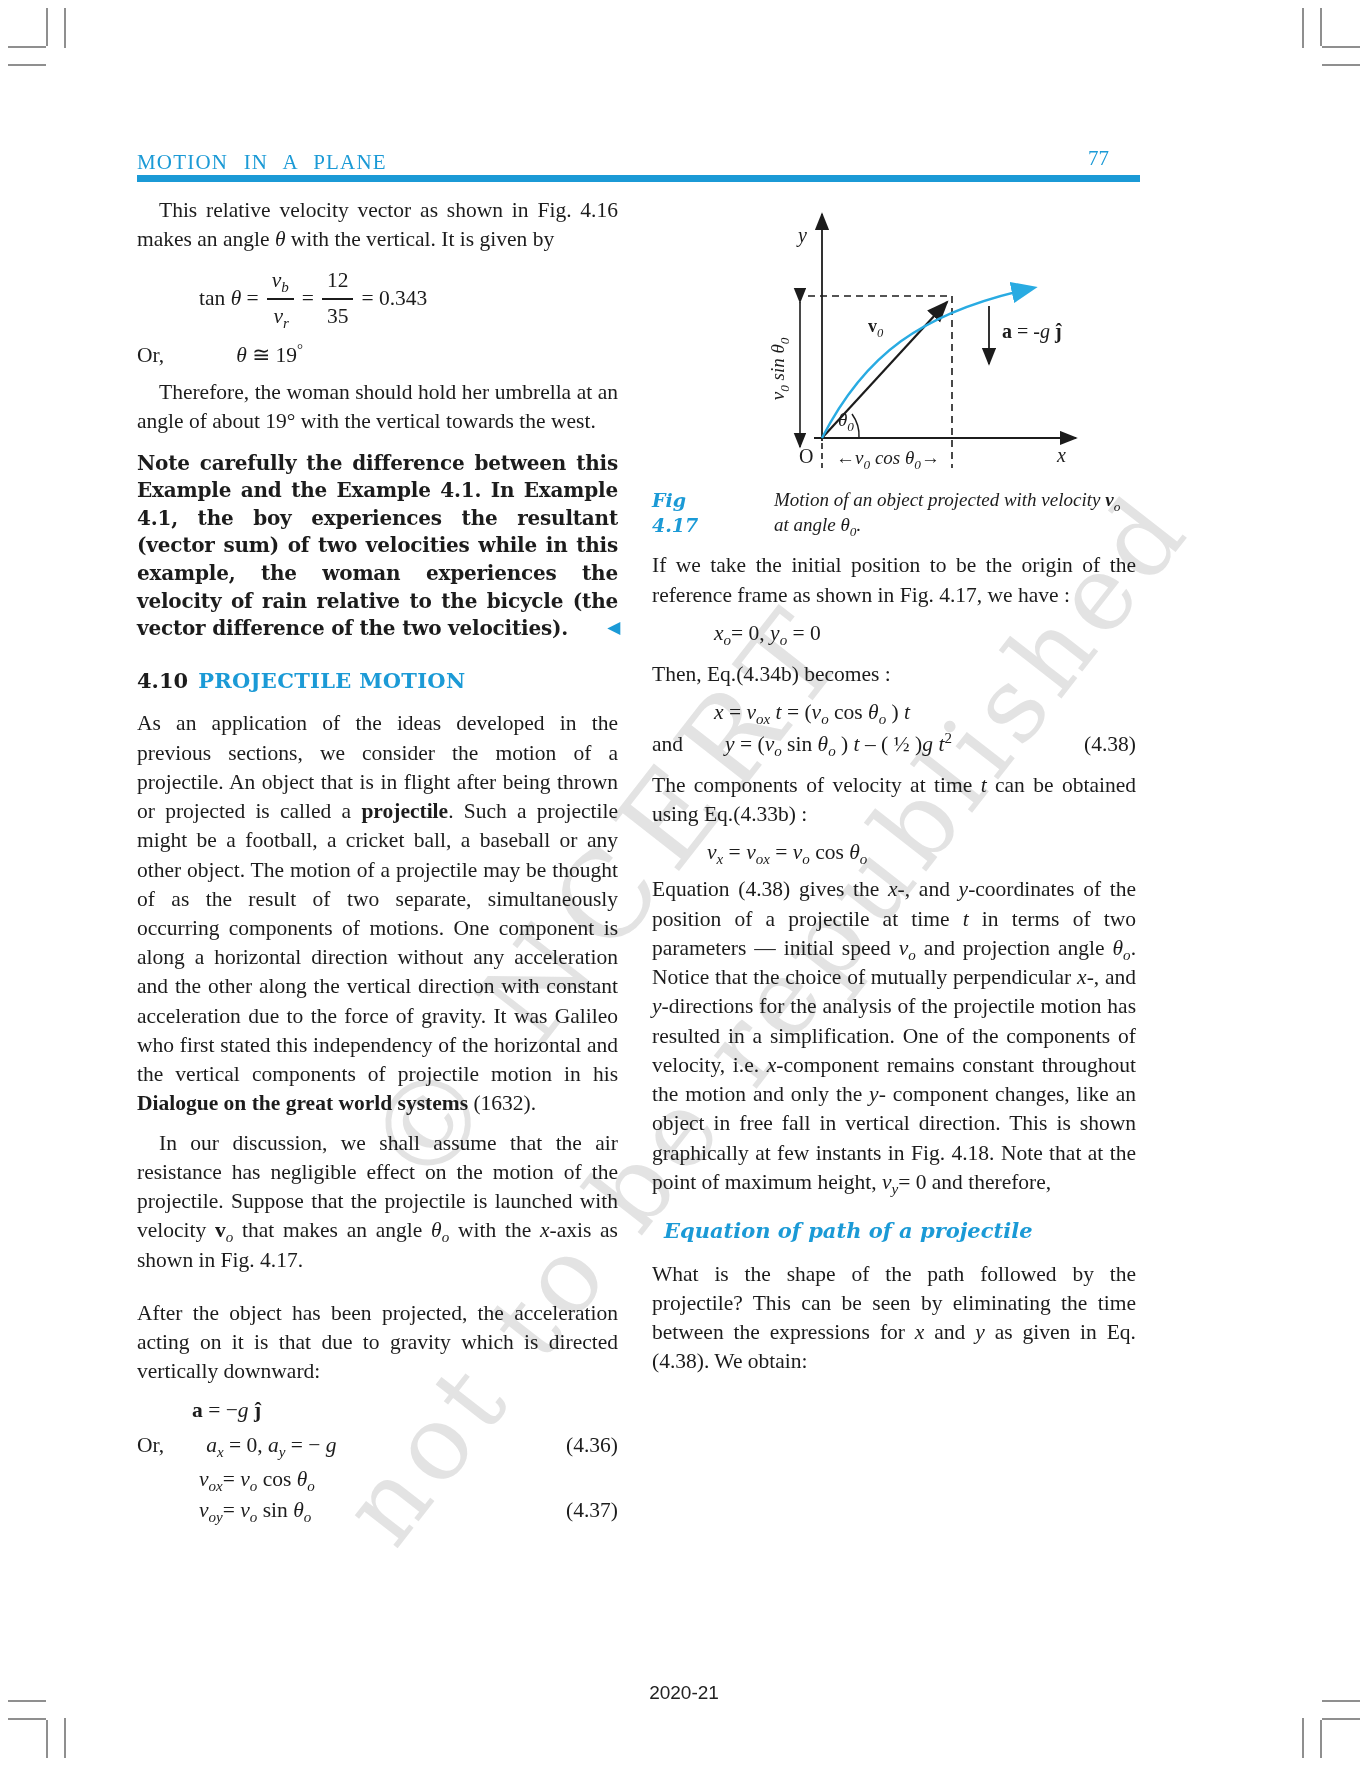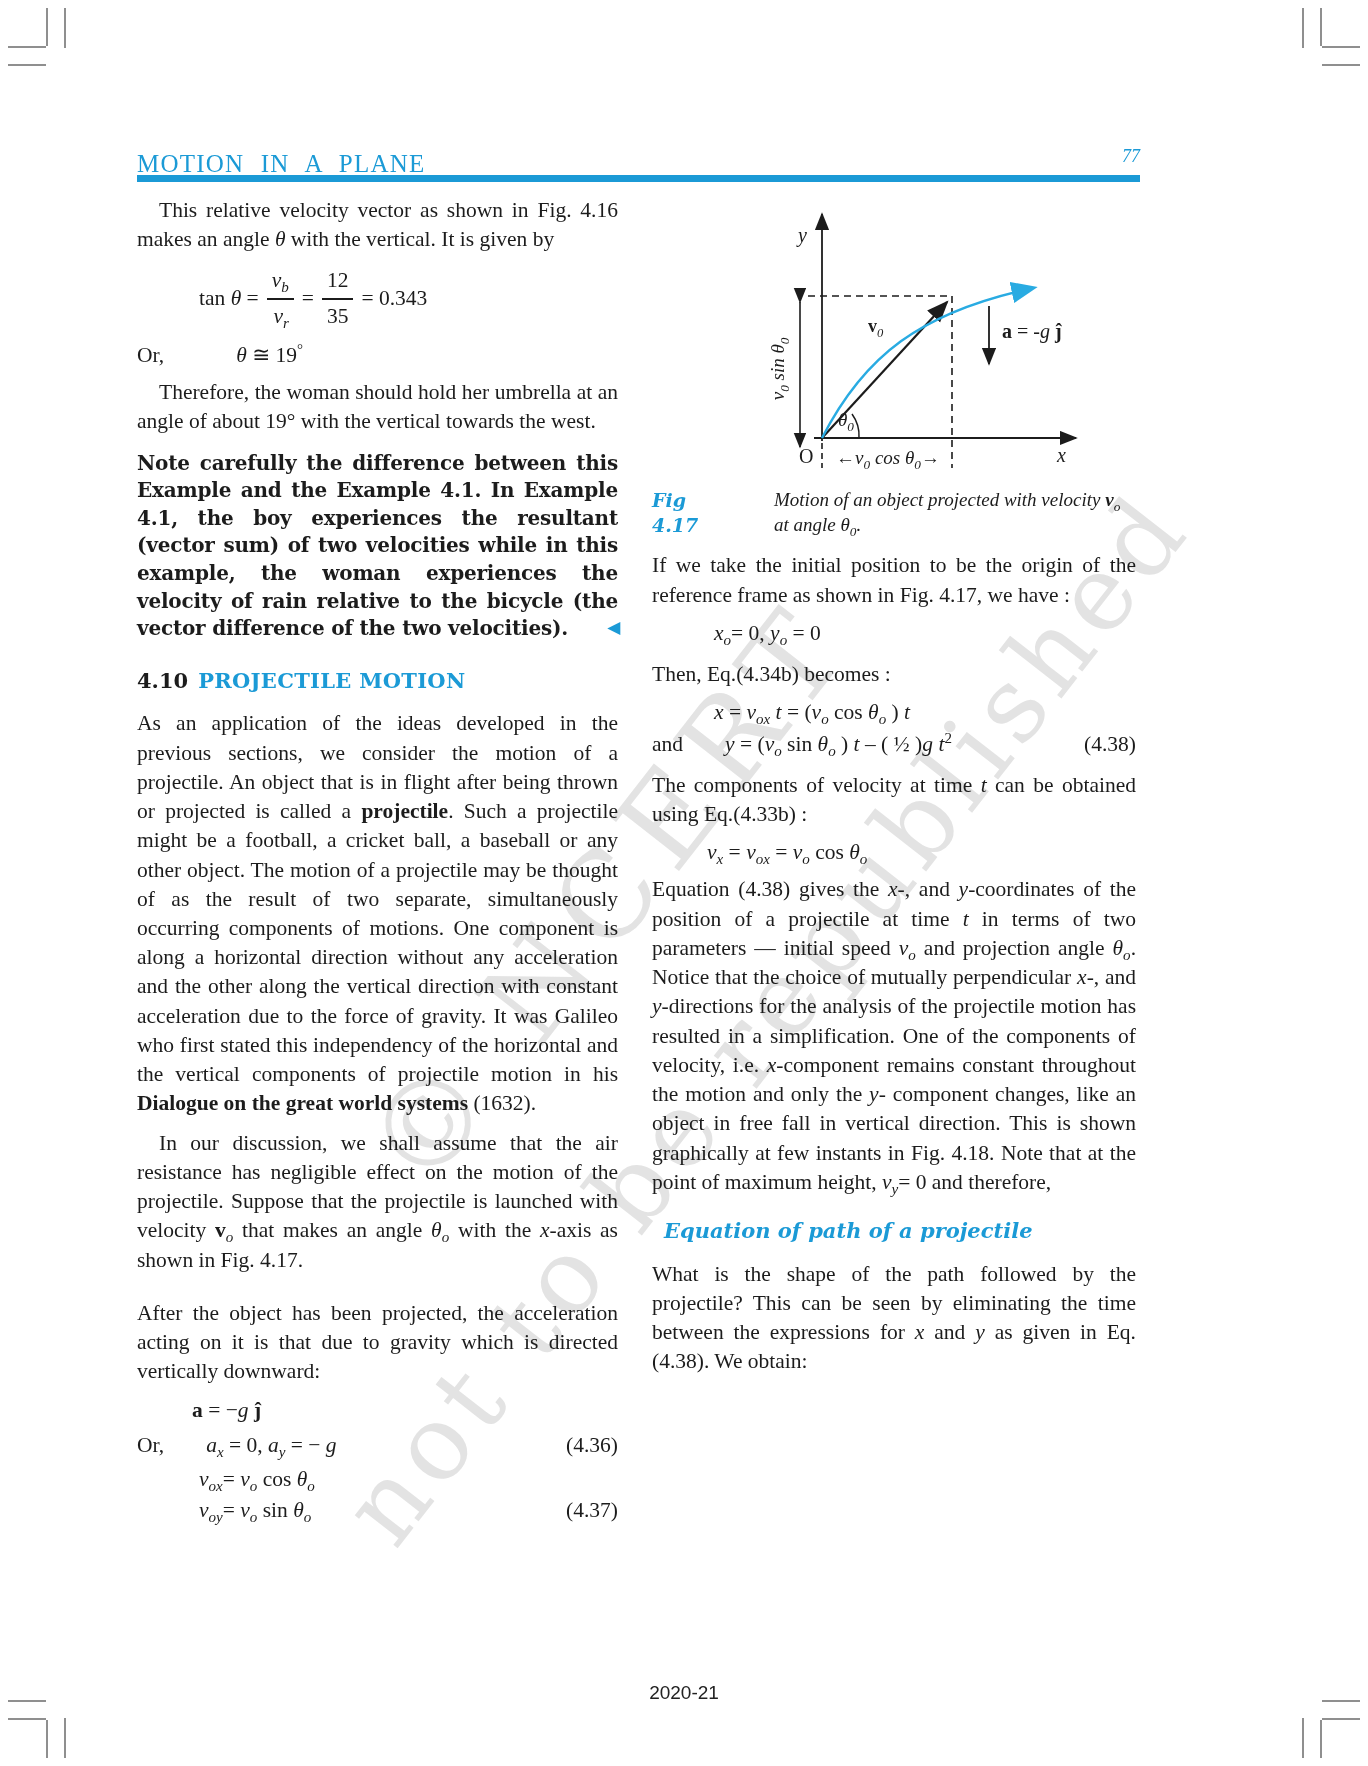--- a/index.html
+++ b/index.html
@@ -24,24 +24,24 @@
   .crop.br{right:8px;bottom:8px;}
   .crop.br .v1{right:38px;bottom:0;} .crop.br .h1{right:0;bottom:38px;}
   .crop.br .v2{right:56px;bottom:0;} .crop.br .h2{right:0;bottom:56px;}
   
   .watermark{position:absolute;inset:0;overflow:hidden;pointer-events:none;}
   .watermark .wm-inner{position:absolute;left:50%;top:54%;transform:translate(-50%,-50%) rotate(-52deg);
       text-align:center;color:var(--wm,#dadada);opacity:.75;font-family:"DejaVu Serif",serif;white-space:nowrap;}
   .watermark .wm1{font-size:118px;letter-spacing:14px;}
   .watermark .wm2{font-size:104px;letter-spacing:8px;margin-top:70px;}
   
-  .hdr-title{position:absolute;left:137px;top:150px;font-size:25px;letter-spacing:1.2px;word-spacing:9px;
+  .hdr-title{position:absolute;left:137px;top:150px;font-size:21px;letter-spacing:1.2px;word-spacing:9px;
       color:var(--accent,#1b9ad6);}
-  .hdr-page{position:absolute;left:1088px;top:146px;width:52px;text-align:right;font-size:18px;
-      font-style:italic;color:var(--accent,#1b9ad6);}
+  .hdr-page{position:absolute;left:1088px;top:146px;width:52px;font-size:21px;
+      color:var(--accent,#1b9ad6);}
   .hdr-rule{position:absolute;left:137px;top:175px;width:1003px;height:7px;background:var(--accent,#1b9ad6);}
   
   .col{position:absolute;top:196px;font-size:21.5px;line-height:1.36;text-align:justify;}
   .col-left{left:137px;width:481px;}
   .col-right{left:652px;width:484px;}
   p{margin:0;}
   .indent{text-indent:22px;}
   .mt8{margin-top:8px;} .mt10{margin-top:10px;} .mt12{margin-top:12px;}
   .mt14{margin-top:14px;} .mt24{margin-top:24px;}
   .note{margin-top:13px;font-family:"DejaVu Serif",serif;font-weight:bold;font-size:20px;

